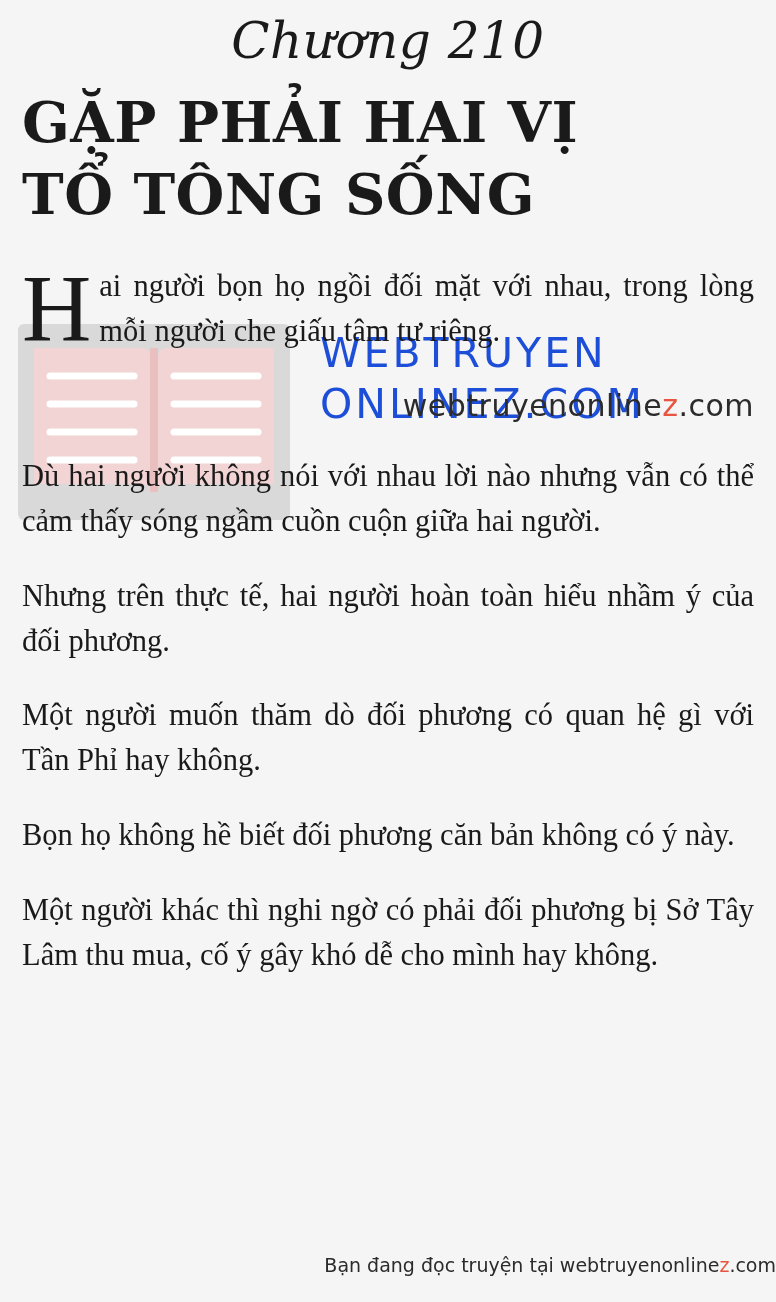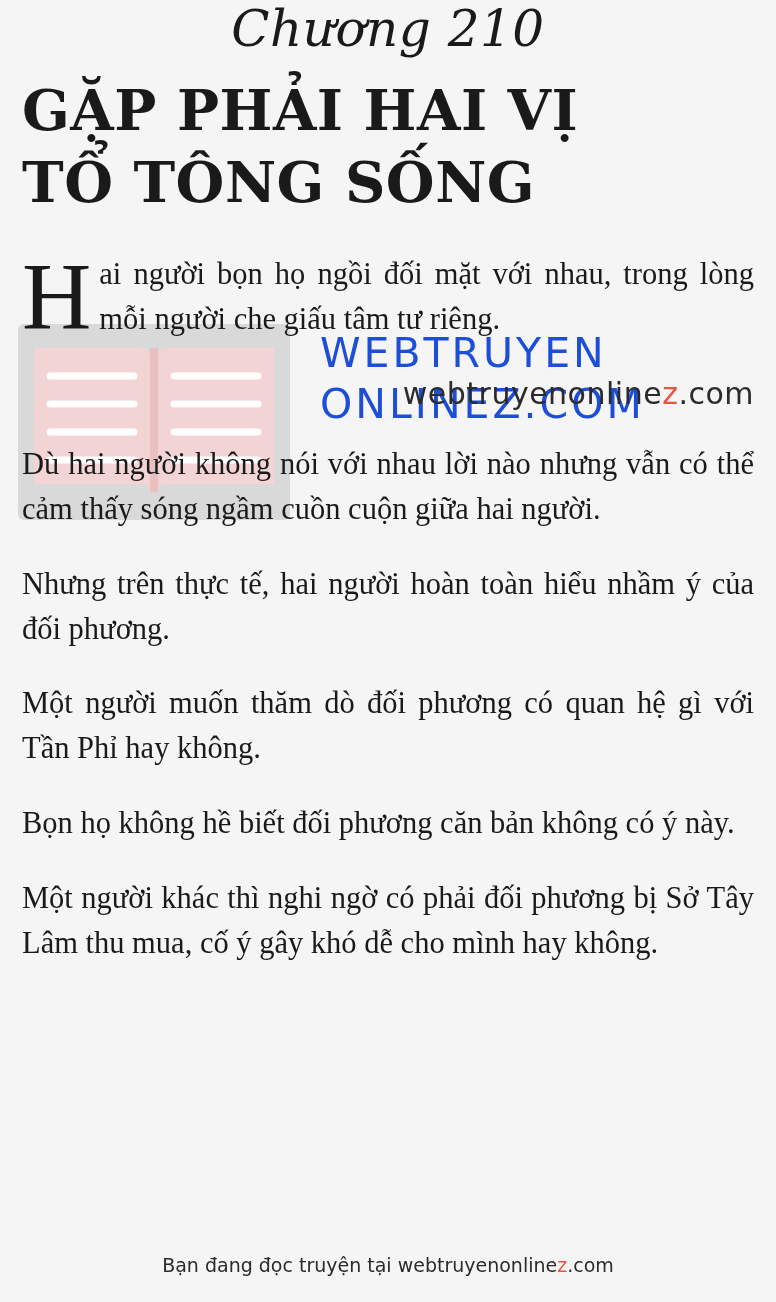--- a/index.html
+++ b/index.html
@@ -24,21 +24,21 @@
     padding: 0 22px;
   }
 
   
   .chapter-number {
     text-align: center;
     font-style: italic;
     font-size: 50px;
     line-height: 1.1;
     font-family: "DejaVu Serif", serif;
-    padding-top: 2px;
+    padding-top: 14px;
     letter-spacing: 0.5px;
   }
   .chapter-title {
     font-weight: bold;
     font-size: 56px;
     line-height: 1.28;
     font-family: "DejaVu Serif", serif;
     margin-top: 18px;
     letter-spacing: 0.5px;
     text-transform: uppercase;
@@ -116,21 +116,21 @@
   .footer-note .accent {
     color: #e8543f;
   }
 
   
   .footer-note {
     position: absolute;
     left: 0;
     bottom: 26px;
     width: 776px;
-    text-align: center;
+    text-align: right;
     font-family: "DejaVu Sans", sans-serif;
     font-size: 19px;
     color: #2b2b2b;
   }
 </style>
 </head>
 <body>
 
 <div class="page">
 

